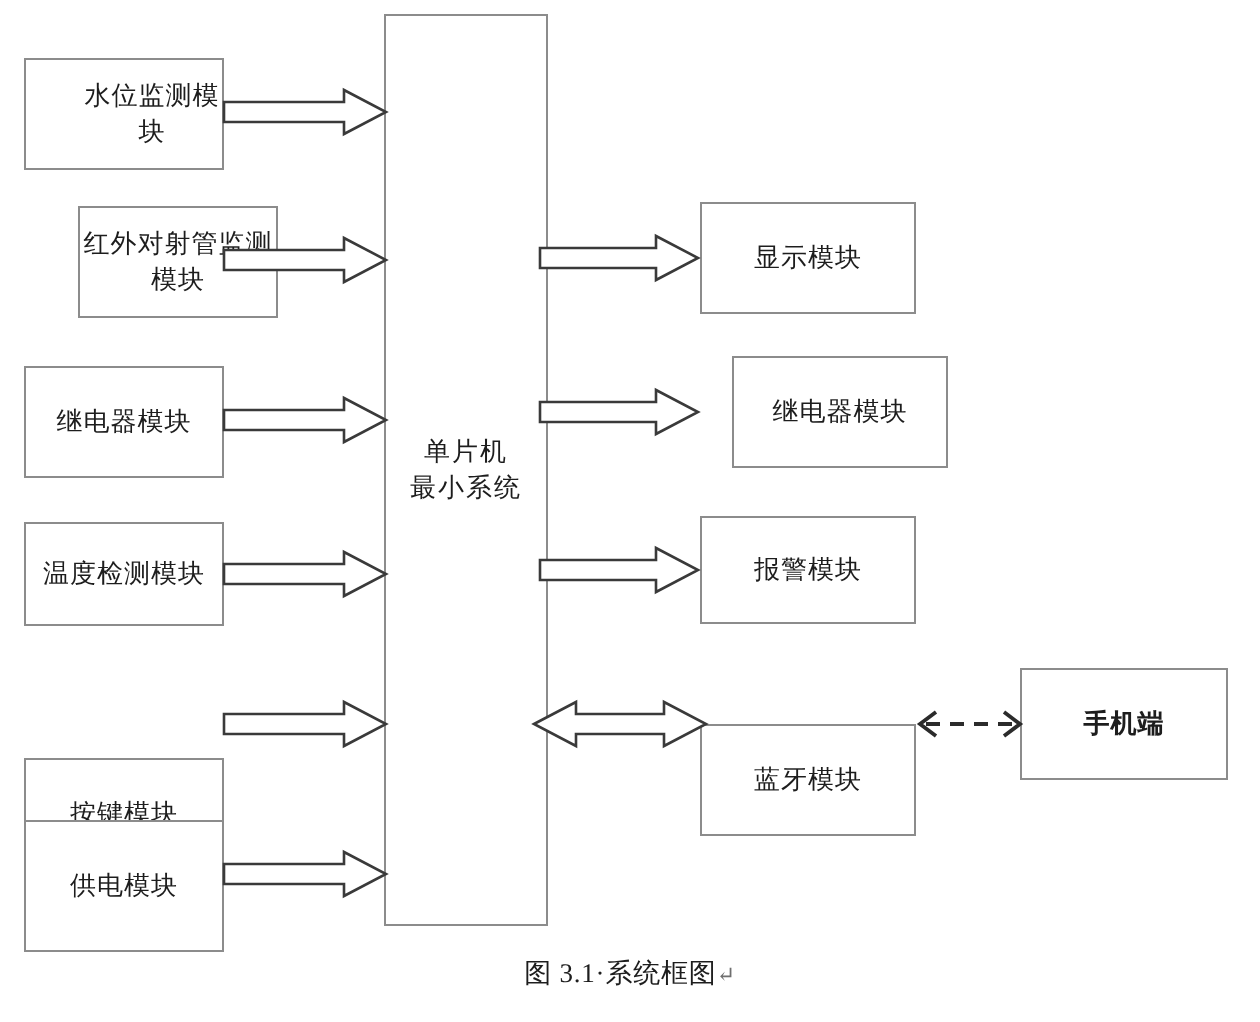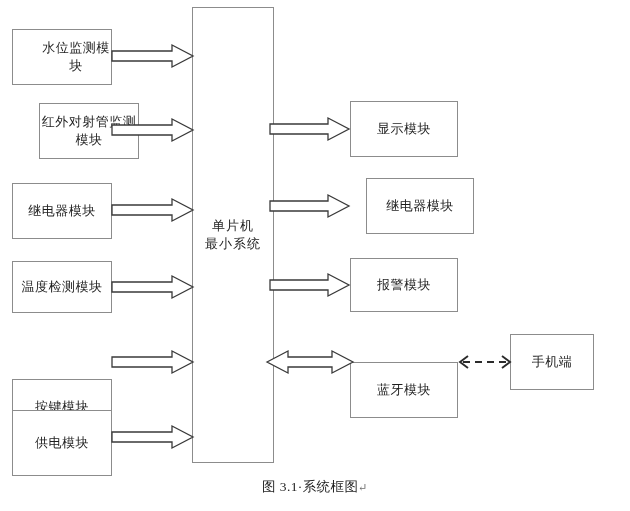--- a/index.html
+++ b/index.html
@@ -104,21 +104,21 @@
   </div>
 
   <div class="box" style="left:350px; top:258px; width:108px; height:54px;">
     <span class="label">报警模块</span>
   </div>
 
   <div class="box" style="left:350px; top:334px; width:108px; height:56px;margin-top:28px;">
     <span class="label">蓝牙模块</span>
   </div>
 
-  <div class="box" style="left:510px; top:334px; width:84px; height:56px;">
+  <div class="box" style="left:510px; top:334px; width:104px; height:56px;font-weight:bold;">
     <span class="label">手机端</span>
   </div>
 
   <div class="arrow" style="left:112px; top:43px;">
     <svg width="82" height="26" viewBox="0 0 82 26">
       <path d="M0,8 L60,8 L60,2 L81,13 L60,24 L60,18 L0,18 Z" fill="#ffffff" stroke="#3a3a3a" stroke-width="1.3" stroke-linejoin="miter"></path>
     </svg>
   </div>
 
   <div class="arrow" style="left:112px; top:117px;">

